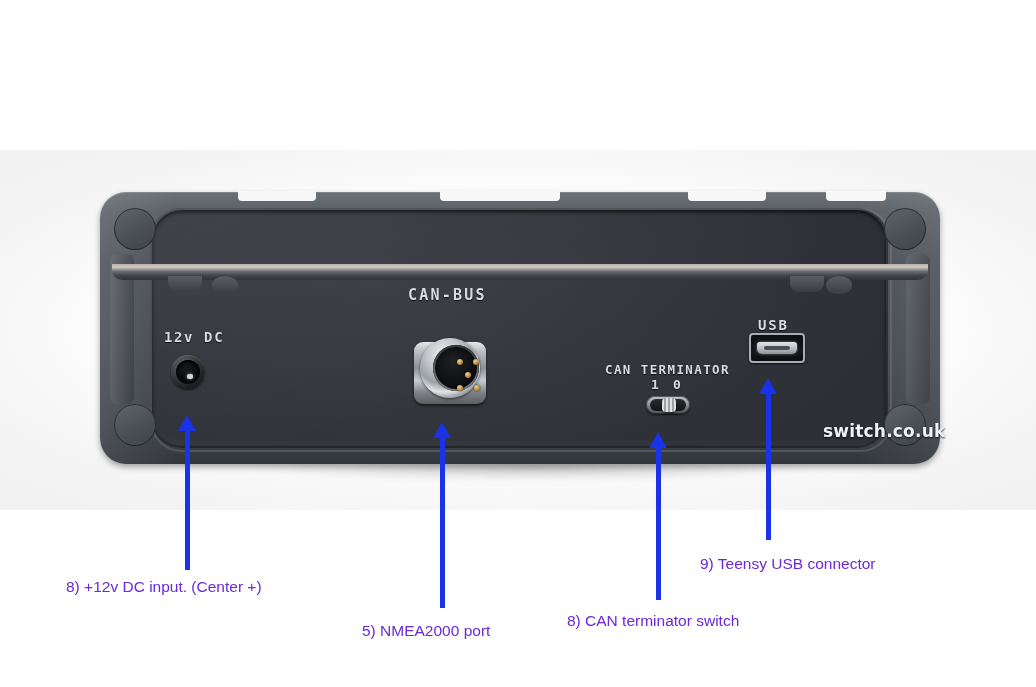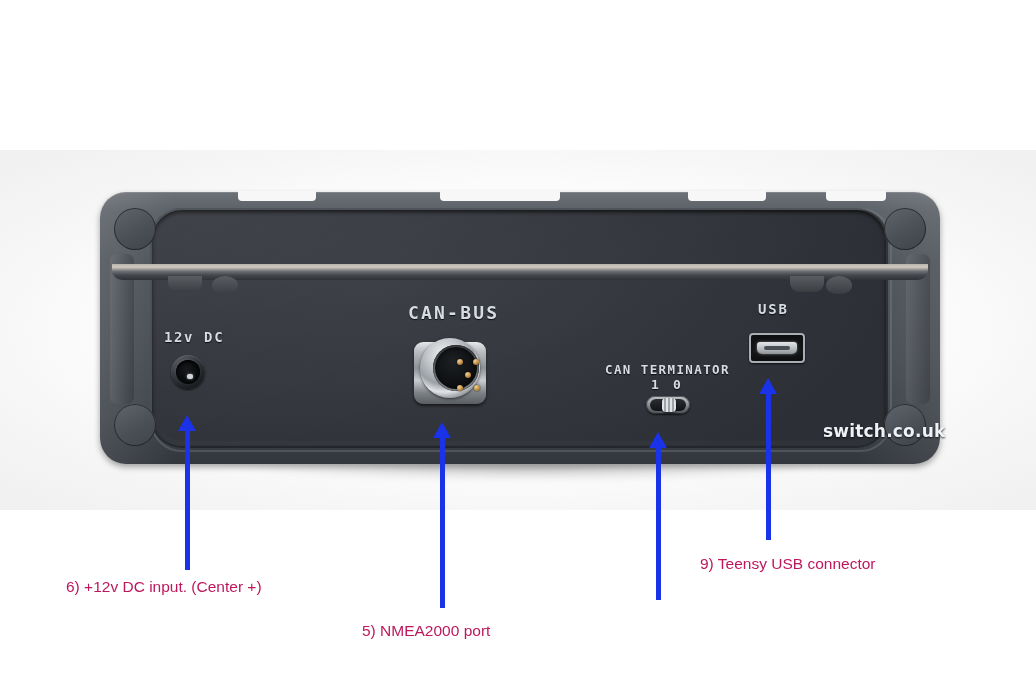--- a/index.html
+++ b/index.html
@@ -100,22 +100,22 @@
   .f3{left:790px;top:276px;}
   .f4{left:826px;top:276px;width:26px;height:18px;border-radius:50% 50% 45% 45%;}
 
   
   .silk{
     position:absolute;color:#d7dce3;font-family:"DejaVu Sans Mono", monospace;
     letter-spacing:1.6px;font-weight:700;white-space:nowrap;
     text-shadow:0 1px 1px rgba(0,0,0,.8);
   }
   #lbl-12v{left:164px;top:329px;font-size:14px;}
-  #lbl-can{left:408px;top:302px;font-size:18px;letter-spacing:2.2px;}
-  #lbl-usb{left:758px;top:301px;font-size:14px;letter-spacing:1.8px;}
+  #lbl-can{left:408px;top:286px;font-size:15px;letter-spacing:2.2px;}
+  #lbl-usb{left:758px;top:317px;font-size:14px;letter-spacing:1.8px;}
   #lbl-term{left:605px;top:362px;font-size:12.5px;letter-spacing:1.4px;}
   #lbl-term-1{left:651px;top:377px;font-size:13px;}
   #lbl-term-0{left:673px;top:377px;font-size:13px;}
 
   .brand{
     position:absolute;left:723px;top:229px;font-size:17px;font-weight:700;
     color:#eef1f5;letter-spacing:.2px;font-family:"DejaVu Sans", sans-serif;
     text-shadow:0 1px 2px rgba(0,0,0,.75);
   }
 
@@ -201,21 +201,21 @@
   
   .arrow{position:absolute;width:5px;background:#1a32e8;}
   .arrow:before{
     content:"";position:absolute;left:-7px;top:-15px;width:0;height:0;
     border-left:9px solid transparent;border-right:9px solid transparent;
     border-bottom:16px solid #1a32e8;
   }
 
   
   .caption{
-    position:absolute;color:#be185d;font-size:15.5px;white-space:nowrap;
+    position:absolute;color:#6d28d9;font-size:15.5px;white-space:nowrap;
     font-family:"Liberation Sans", sans-serif;
   }
 </style>
 </head>
 <body>
 
 <div id="stage">
 
   <div class="photo">
     <div class="shadow-ground"></div>
@@ -286,17 +286,18 @@
   <div class="switch">
     <div class="switch-track"></div>
     <div class="switch-knob"></div>
   </div>
 
   <div class="arrow" style="left:185px;top:430px;height:140px;"></div>
   <div class="arrow" style="left:440px;top:437px;height:171px;"></div>
   <div class="arrow" style="left:656px;top:447px;height:153px;"></div>
   <div class="arrow" style="left:766px;top:393px;height:147px;"></div>
 
-  <div class="caption" style="left:66px;top:578px;">6) +12v DC input. (Center +)</div>
+  <div class="caption" style="left:66px;top:578px;">8) +12v DC input. (Center +)</div>
   <div class="caption" style="left:362px;top:622px;">5) NMEA2000 port</div>
+  <div class="caption" style="left:567px;top:612px;">8) CAN terminator switch</div>
   <div class="caption" style="left:700px;top:555px;">9) Teensy USB connector</div>
 
 </div>
 
 </body></html>

